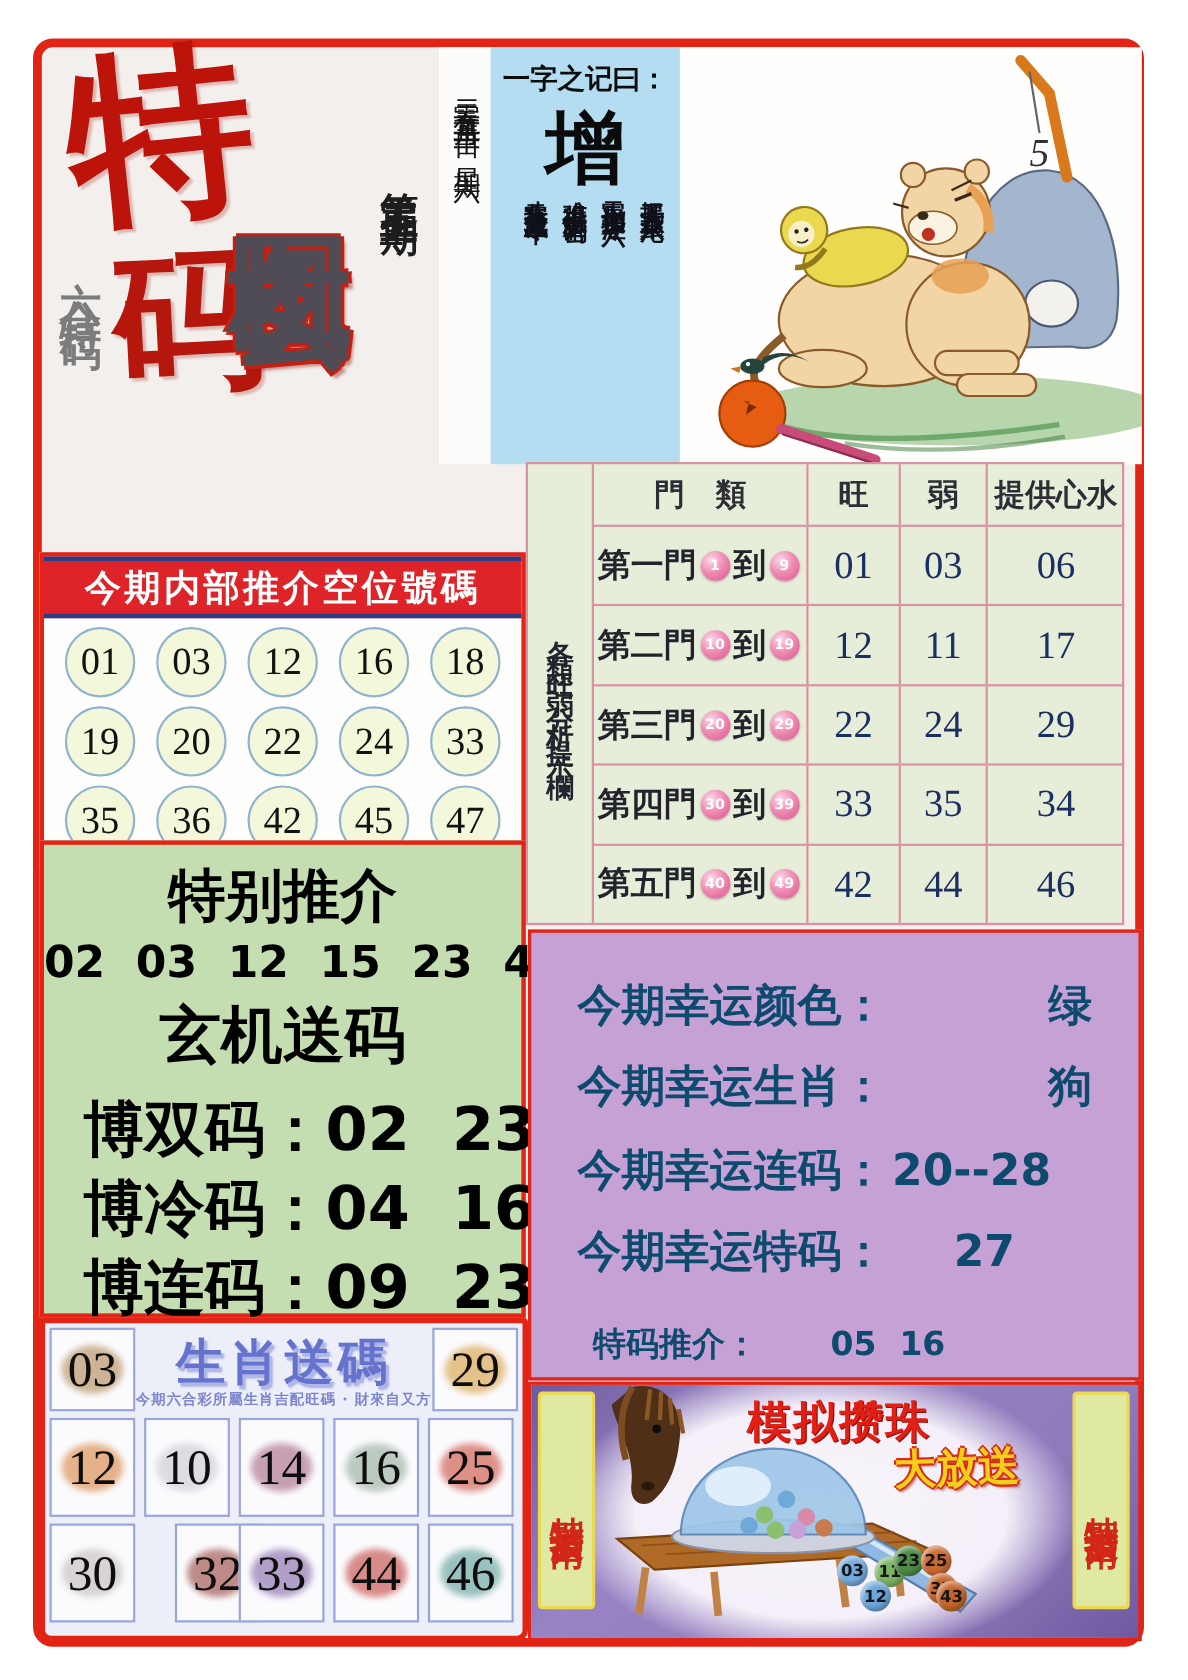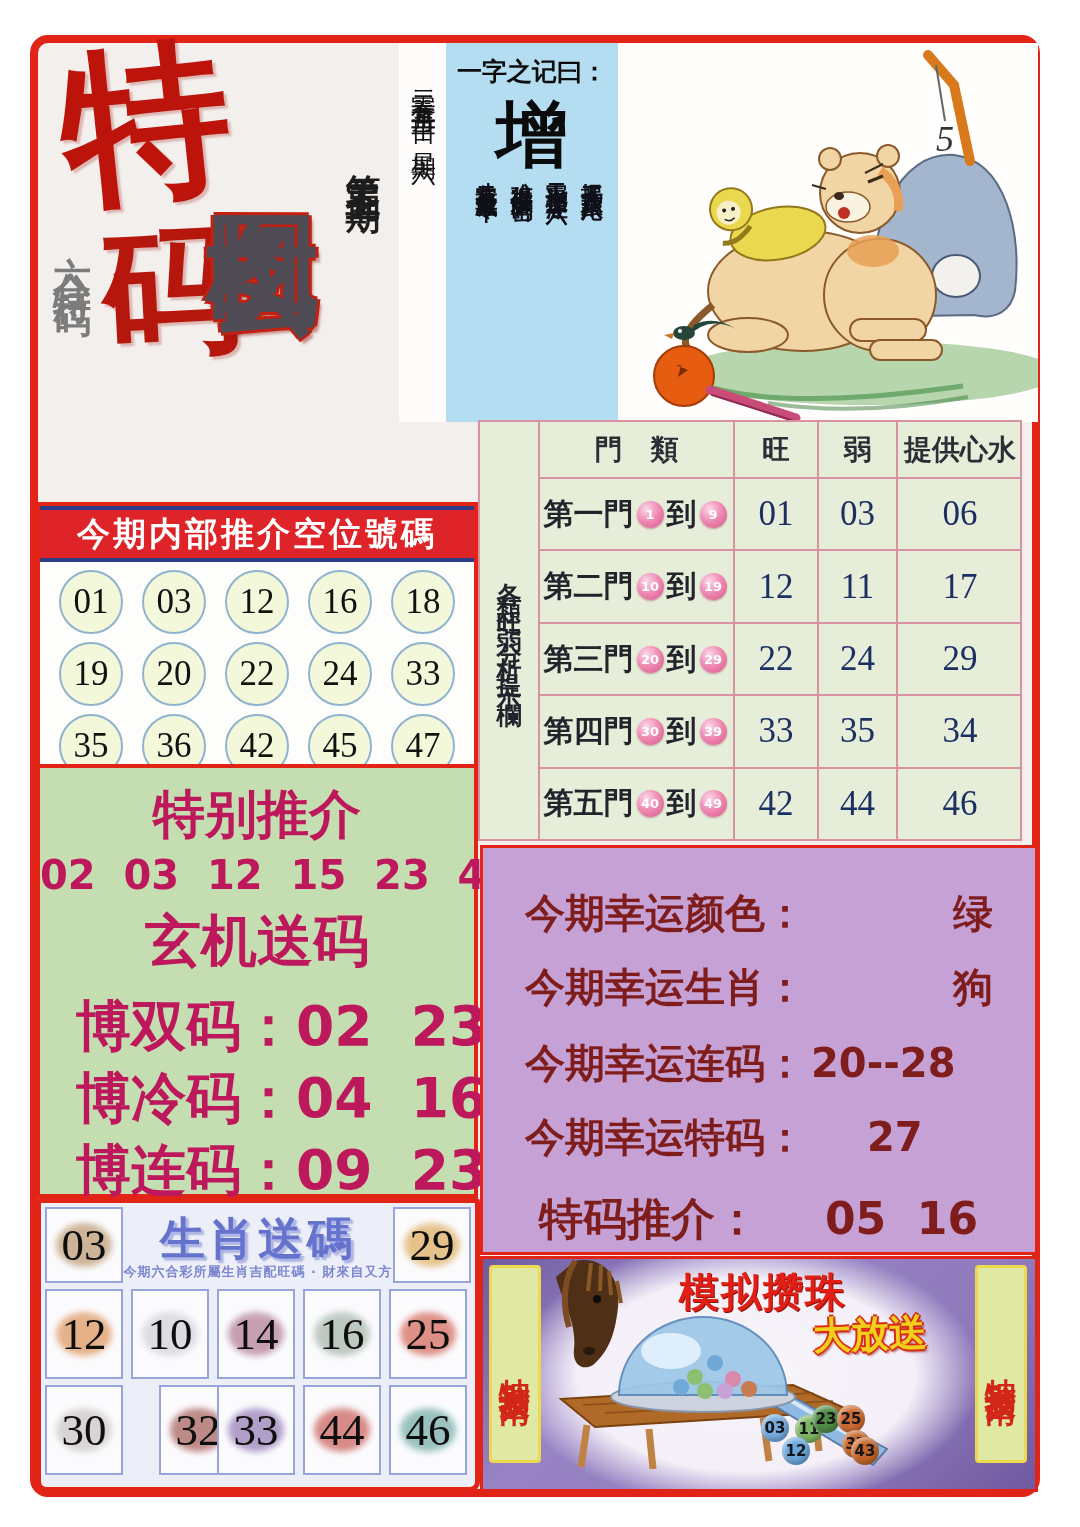--- a/index.html
+++ b/index.html
@@ -61,37 +61,37 @@
              box-sizing:border-box;display:flex;align-items:center;justify-content:center;
              color:#fff;font-weight:bold;font-size:33px;letter-spacing:3px;}
   .circrows{left:0;top:56px;width:100%;height:224px;display:flex;flex-direction:column;justify-content:space-evenly;}
   .circrow{display:flex;justify-content:space-evenly;}
   .circ{width:60px;height:60px;border-radius:50%;background:#f4f8da;border:2px solid #8fb3cf;
         display:flex;align-items:center;justify-content:center;font-size:35px;color:#121212;
         font-family:"Liberation Serif",serif;}
 
   
   .greenbox{left:36px;top:764px;width:442px;height:434px;background:#c5deb1;border:4px solid #e22417;
-            box-sizing:border-box;color:#be185d;}
+            box-sizing:border-box;color:#000000;}
   .g-t1{left:0;top:12px;width:100%;text-align:center;font-size:52px;font-weight:bold;}
   .g-nums{left:0;top:84px;width:100%;text-align:center;font-size:40px;font-weight:bold;white-space:pre;}
   .g-t2{left:0;top:136px;width:100%;text-align:center;font-size:56px;font-weight:bold;}
   .g-row{left:36px;font-size:55px;font-weight:bold;white-space:pre;}
   .g-row.r0{top:222px;} .g-row.r1{top:294px;} .g-row.r2{top:366px;}
 
   
   .purplebox{left:480px;top:845px;width:558px;height:410px;background:#c6a1d5;border:3px solid #e22417;
-             box-sizing:border-box;color:#7f1d1d;}
+             box-sizing:border-box;color:#0c4a6e;}
   .p-row{position:absolute;left:42px;font-size:40px;font-weight:bold;white-space:pre;}
   .p-row .val{display:inline-block;}
   .p-row.r0{top:38px;} .p-row.r0 .val{margin-left:148px;}
   .p-row.r1{top:112px;} .p-row.r1 .val{margin-left:148px;}
   .p-row.r2{top:188px;} .p-row.r2 .val{margin-left:6px;}
   .p-row.r3{top:262px;} .p-row.r3 .val{margin-left:62px;}
-  .p-row.r4{top:342px;left:56px;font-size:44px;} .p-row.r4 .val{margin-left:66px;}
+  .p-row.r4{top:354px;left:56px;font-size:30px;} .p-row.r4 .val{margin-left:66px;}
 
   
   .zbox{left:36px;top:1198px;width:444px;height:294px;background:#eceef8;border:5px solid #e22417;
         border-radius:4px 4px 10px 10px;box-sizing:border-box;}
   .ztitle{left:84px;top:6px;width:266px;text-align:center;font-size:45px;font-weight:bold;color:#6673cd;
           letter-spacing:4px;text-shadow:2px 2px 0 #aeb6ea,3px 3px 2px rgba(60,70,160,.4);}
   .zsub{left:52px;top:60px;width:330px;text-align:center;font-size:13px;color:#7b86cf;font-weight:bold;letter-spacing:1px;}
   .zcell{position:absolute;width:78px;height:90px;background:#fbfbfe;border:2px solid #97a5da;box-sizing:border-box;
          display:flex;align-items:center;justify-content:center;}
   .zcell .blob{position:absolute;width:56px;height:44px;border-radius:50%;filter:blur(3px);opacity:.55;}

